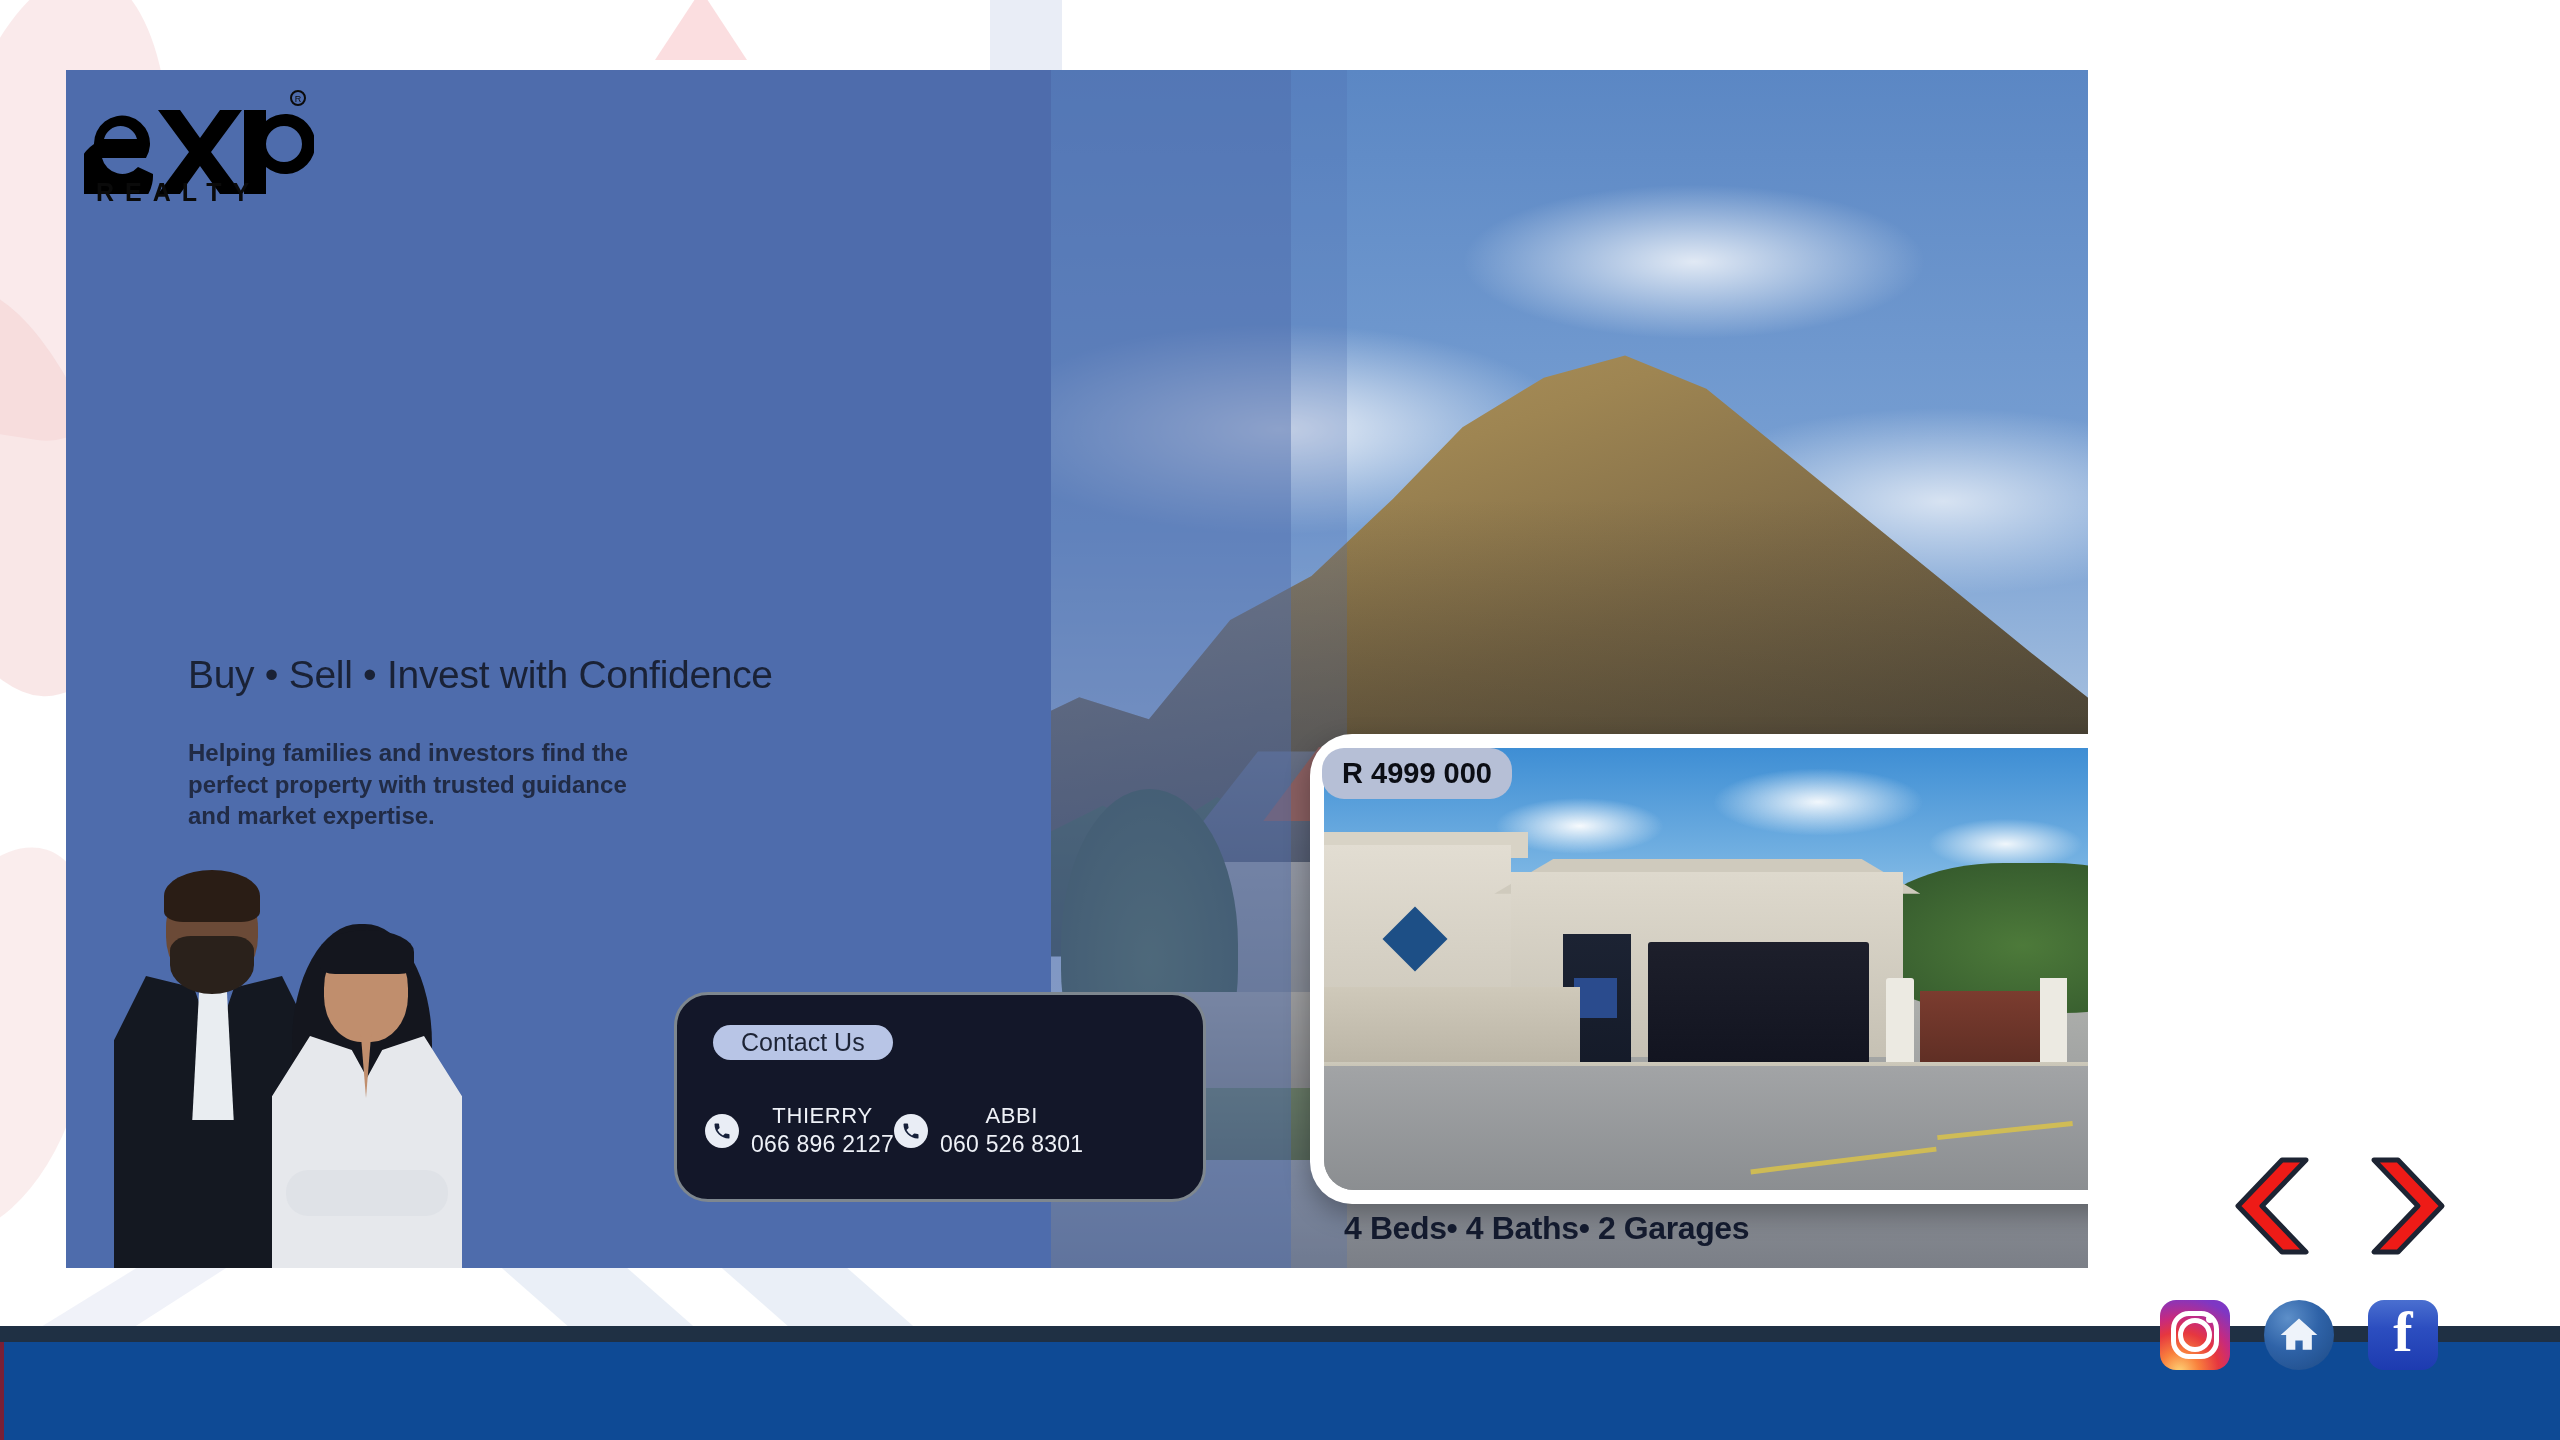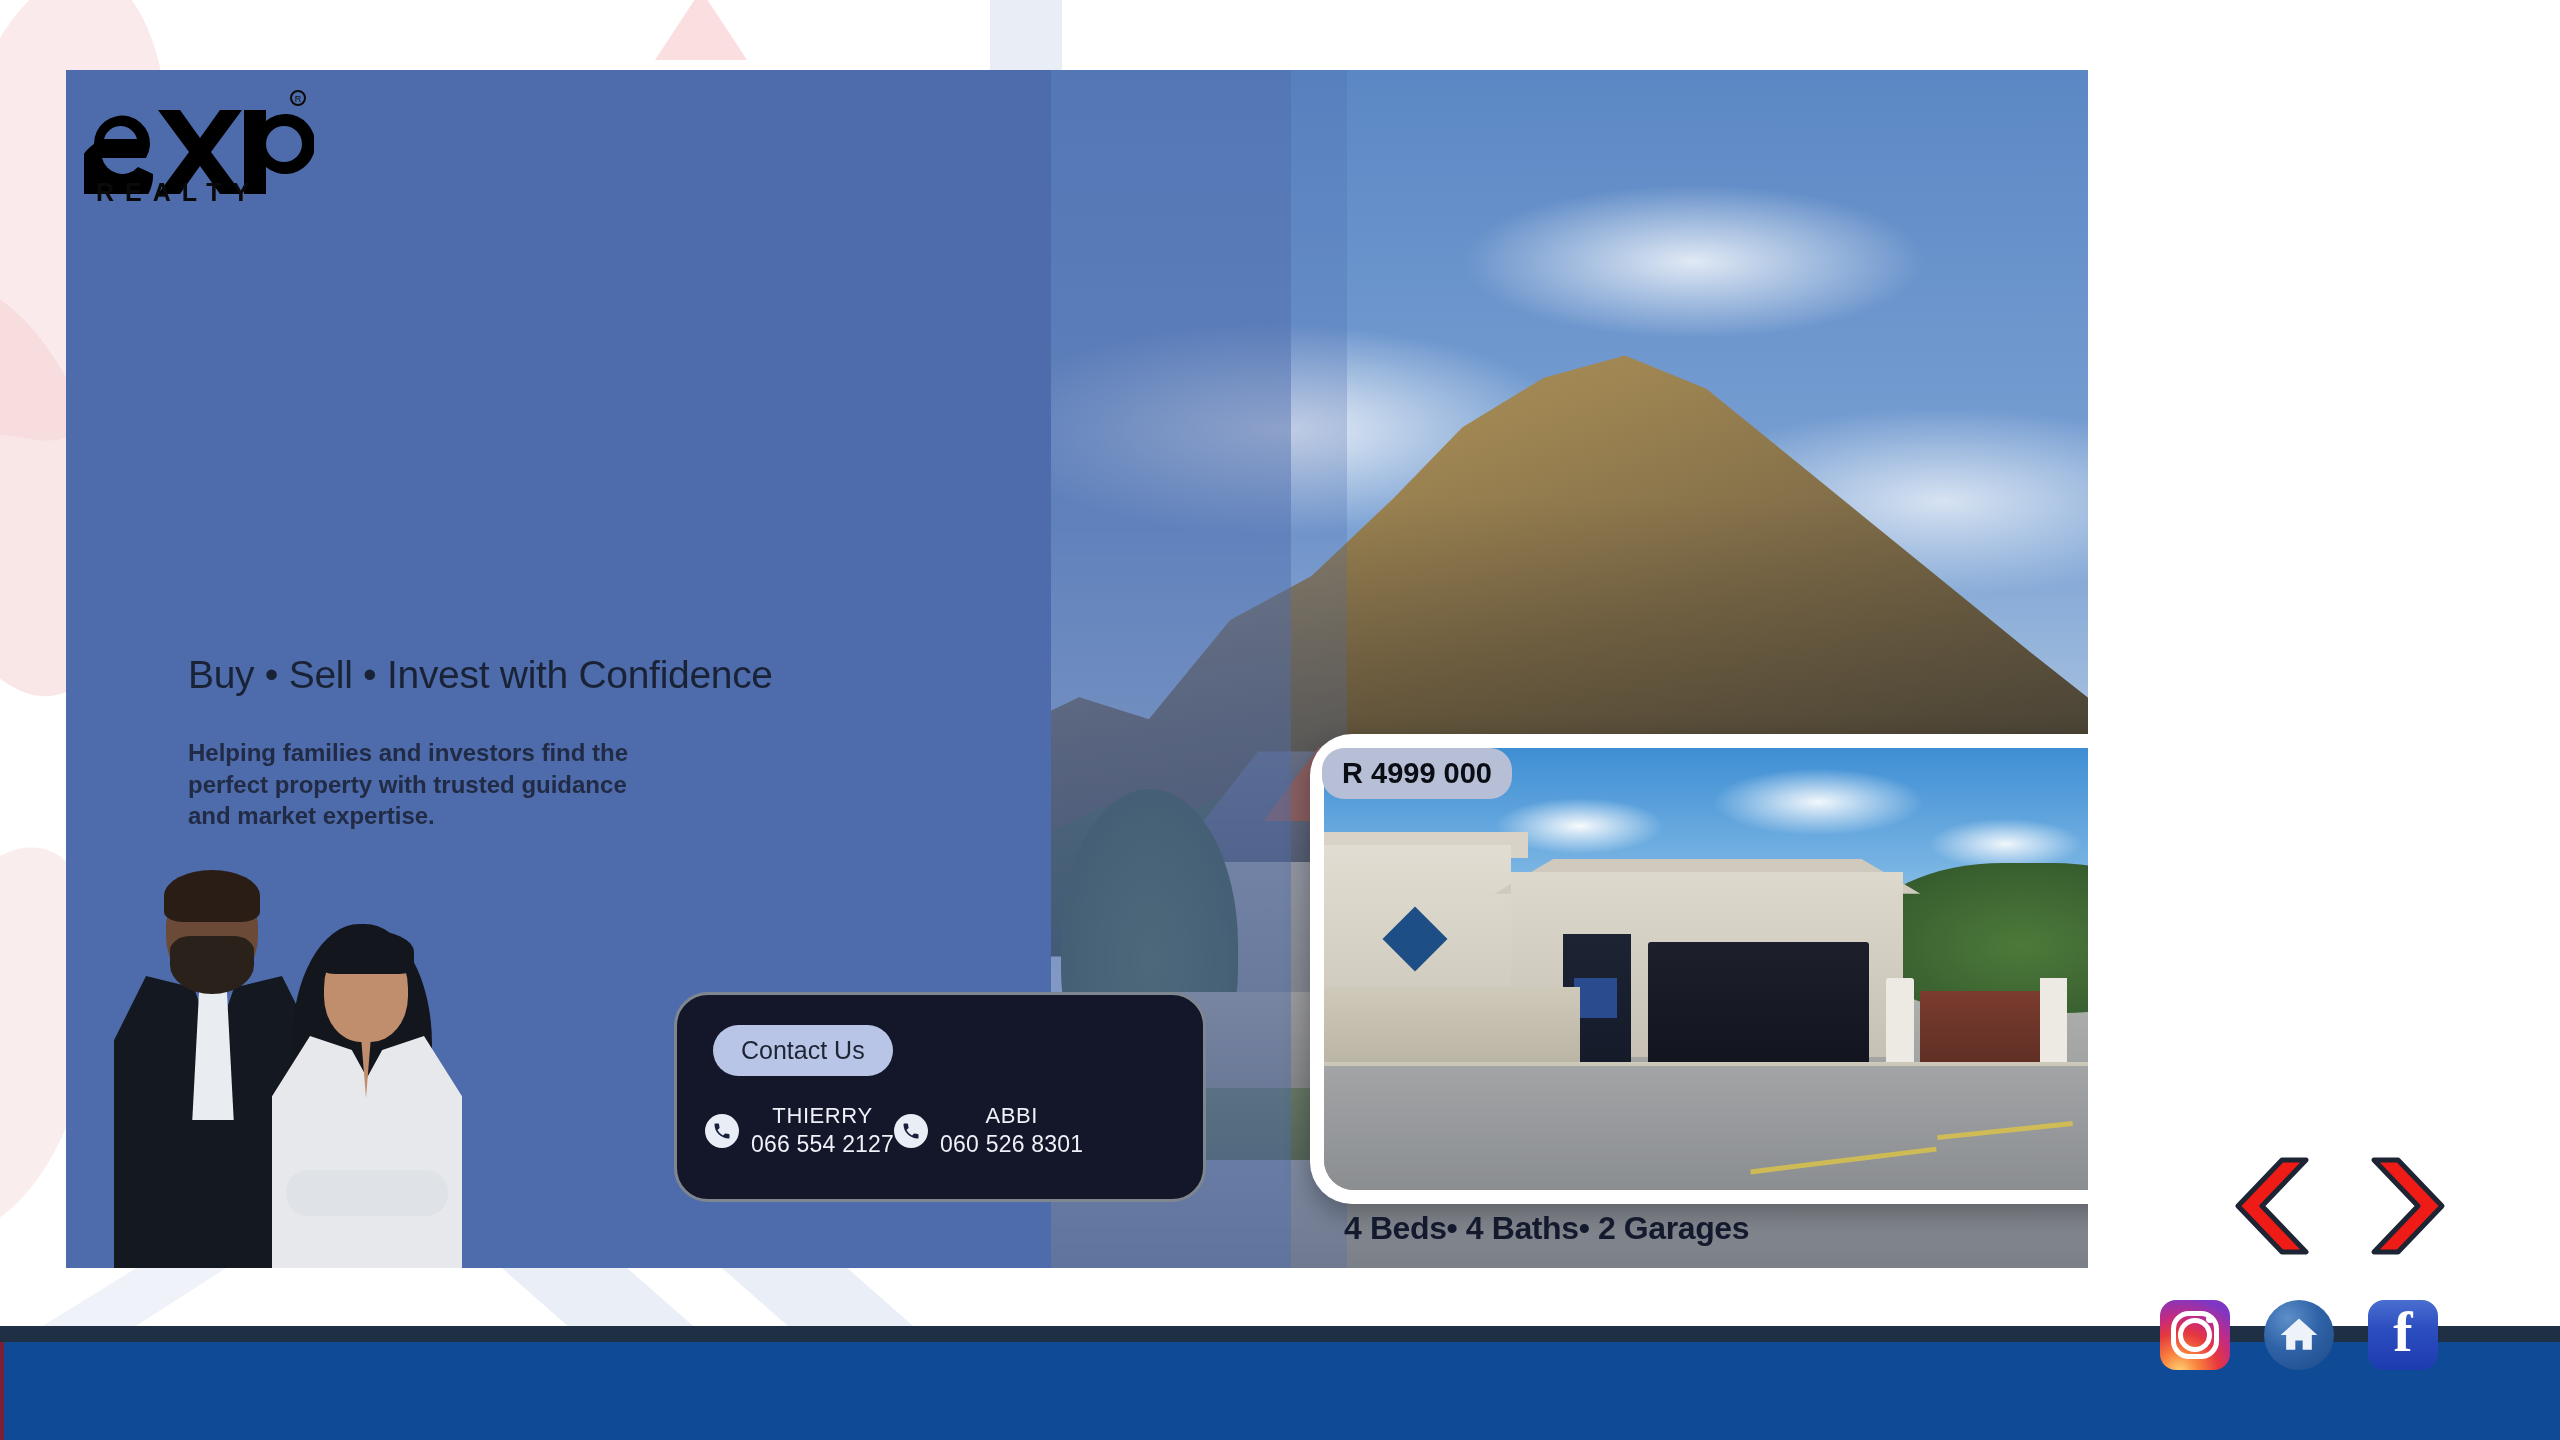--- a/index.html
+++ b/index.html
@@ -197,21 +197,21 @@
     background:#c08e6d; clip-path:polygon(40% 0,60% 0,50% 100%); }
   .agent-f .arms{ position:absolute; left:24px; bottom:52px; width:162px; height:46px;
     background:#dfe2e7; border-radius:22px; }
 
   
   .contact-card{
     position:absolute; left:608px; top:922px; width:532px; height:210px; z-index:9;
     background:#131729; border:3px solid #7e878f; border-radius:34px;
   }
   .contact-pill{
-    position:absolute; left:36px; top:30px; padding:11px 28px;
+    position:absolute; left:36px; top:30px; padding:3px 28px;
     background:#b8c5e6; border-radius:26px;
     font-size:25px; font-weight:500; color:#1d2436;
   }
   .contact-row{ position:absolute; left:28px; top:108px; display:flex; }
   .contact-item{ display:flex; align-items:center; gap:12px; }
   .phone-ico{
     width:34px; height:34px; border-radius:50%;
     background:#e9edf5; display:flex; align-items:center; justify-content:center;
     flex:0 0 auto;
   }
@@ -410,21 +410,21 @@
         <span class="phone-ico">
           <svg width="20" height="20" viewBox="0 0 24 24">
             <path d="M6.6 10.8a15 15 0 0 0 6.6 6.6l2.2-2.2a1 1 0 0 1 1-.25
                      c1.1.37 2.3.57 3.6.57a1 1 0 0 1 1 1V20a1 1 0 0 1-1 1
                      A17 17 0 0 1 3 4a1 1 0 0 1 1-1h3.5a1 1 0 0 1 1 1
                      c0 1.25.2 2.45.57 3.6a1 1 0 0 1-.25 1z" fill="#16203a"></path>
           </svg>
         </span>
         <span class="contact-text">
           <span class="contact-name" style="display:block">THIERRY</span>
-          <span class="contact-num" style="display:block">066 554 2127</span>
+          <span class="contact-num" style="display:block">066 896 2127</span>
         </span>
       </div>
 
       <div class="contact-item">
         <span class="phone-ico">
           <svg width="20" height="20" viewBox="0 0 24 24">
             <path d="M6.6 10.8a15 15 0 0 0 6.6 6.6l2.2-2.2a1 1 0 0 1 1-.25
                      c1.1.37 2.3.57 3.6.57a1 1 0 0 1 1 1V20a1 1 0 0 1-1 1
                      A17 17 0 0 1 3 4a1 1 0 0 1 1-1h3.5a1 1 0 0 1 1 1
                      c0 1.25.2 2.45.57 3.6a1 1 0 0 1-.25 1z" fill="#16203a"></path>

